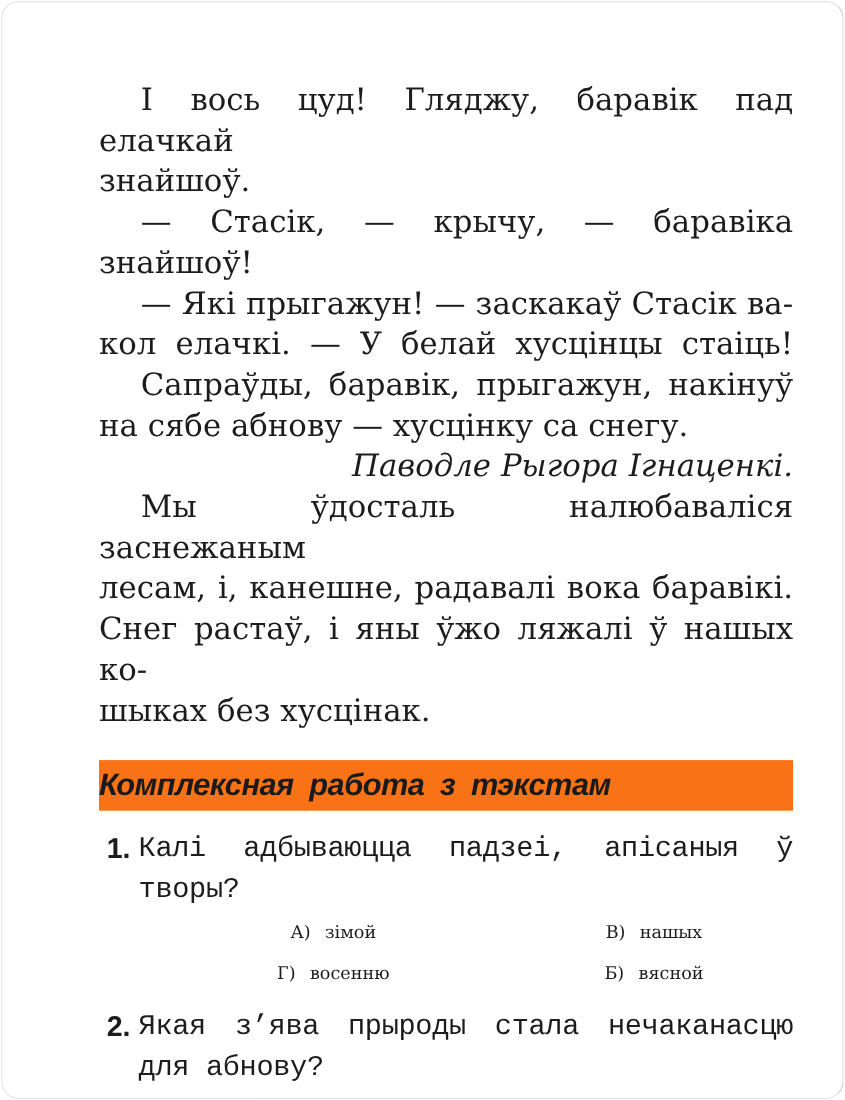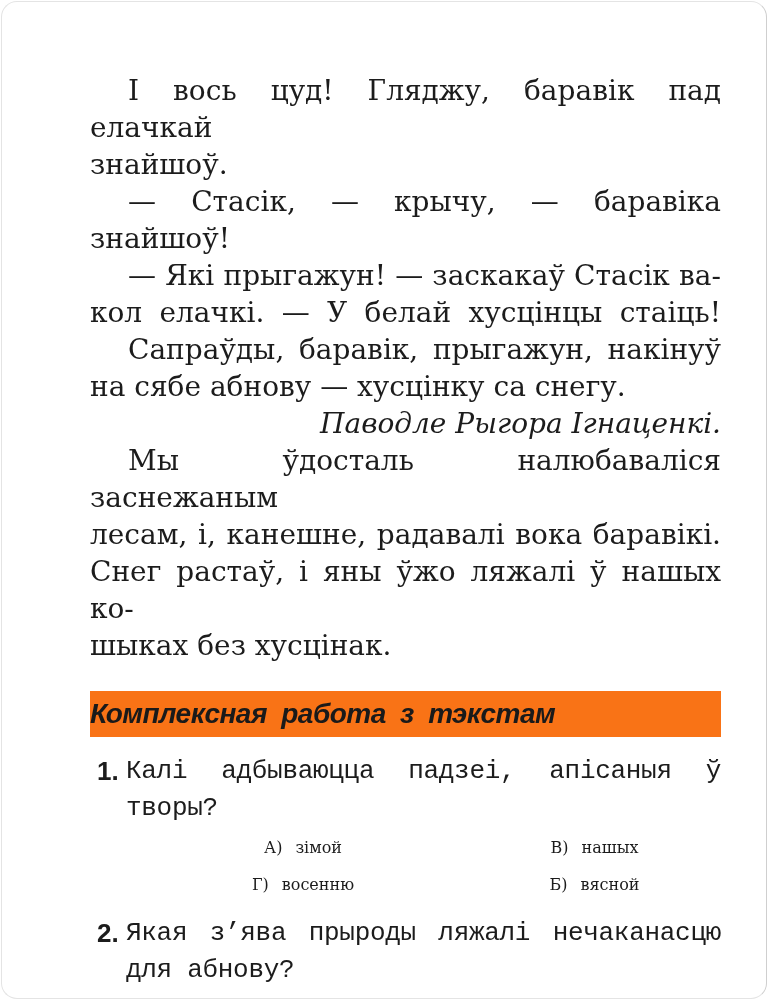--- a/index.html
+++ b/index.html
@@ -109,21 +109,21 @@
             <div class="option"><span class="opt-label">А)</span><span>зімой</span></div>
             <div class="option"><span class="opt-label">В)</span><span>нашых</span></div>
             <div class="option"><span class="opt-label">Г)</span><span>восенню</span></div>
             <div class="option"><span class="opt-label">Б)</span><span>вясной</span></div>
           </div>
         </div>
       </div>
       <div class="question">
         <span class="q-num">2.</span>
         <div class="q-body">
-          <div class="q-line j">Якая з’ява прыроды ляжалі нечаканасцю</div>
+          <div class="q-line j">Якая з’ява прыроды стала нечаканасцю</div>
           <div class="q-line">для абнову?</div>
           <div class="options">
             <div class="option"><span class="opt-label">Б)</span><span>дождж</span></div>
           </div>
         </div>
       </div>
     </div>
 
 </div>
 

